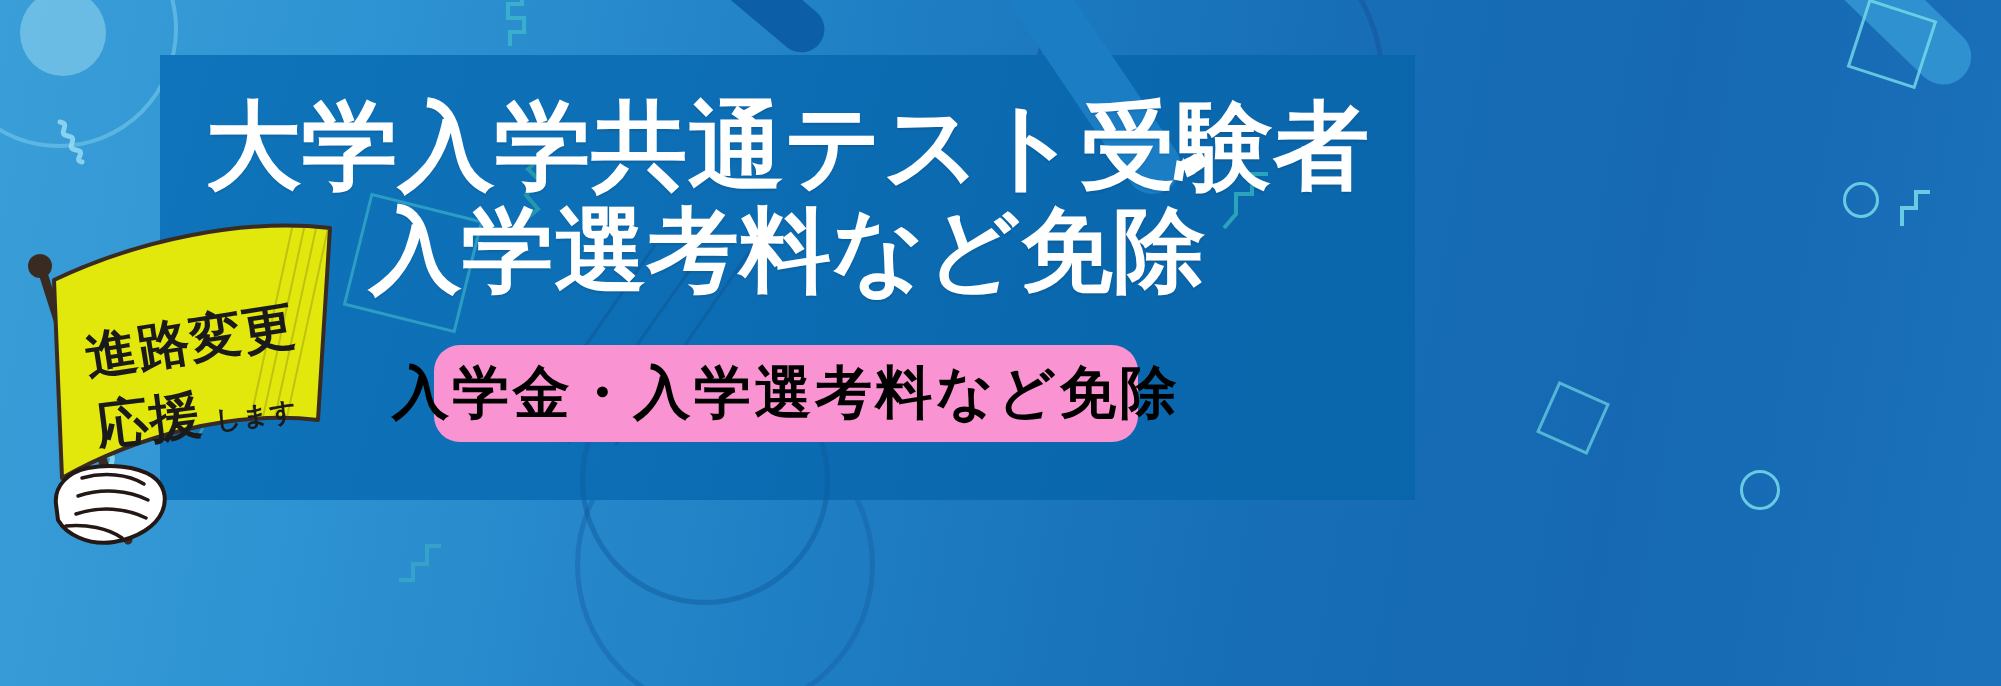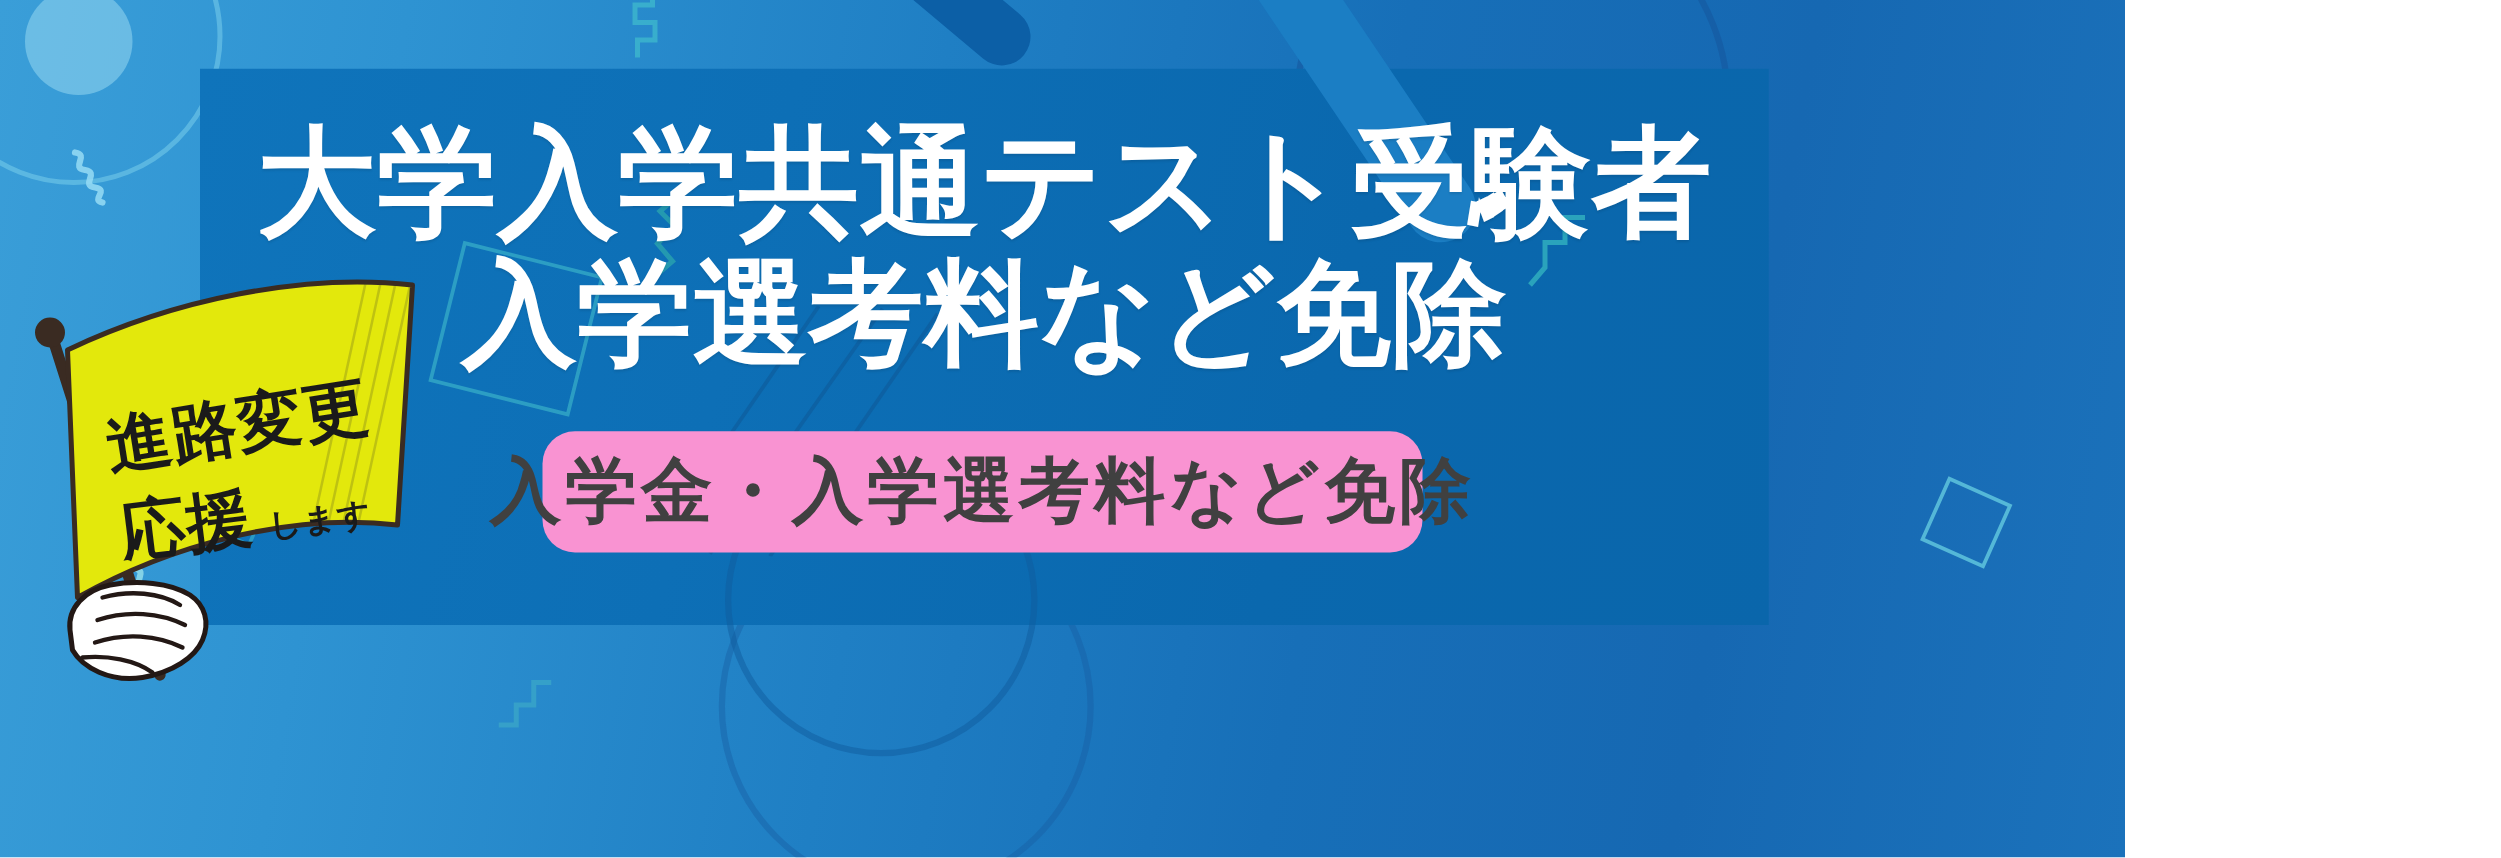--- a/index.html
+++ b/index.html
@@ -2,21 +2,21 @@
 <html><head>
 <meta charset="utf-8">
 <style>
   html, body {
     margin: 0;
     padding: 0;
     background: #ffffff;
   }
   #banner {
     position: relative;
-    width: 1700px;
+    width: 2001px;
     height: 686px;
     overflow: hidden;
     font-family: "DejaVu Sans", "Liberation Sans", sans-serif;
     background: linear-gradient(100deg, #3a9ed8 0%, #2e93d2 18%, #1f7fc4 42%, #176fb8 62%, #1668b2 80%, #1b72bb 100%);
   }
 
   
   .deco {
     position: absolute;
     pointer-events: none;
@@ -80,21 +80,21 @@
     width: 704px;
     height: 97px;
     background: #f993d2;
     border-radius: 26px;
     display: flex;
     align-items: center;
     justify-content: center;
     z-index: 7;
   }
   #badge-text {
-    color: #404040;
+    color: #000000;
     font-size: 57px;
     font-weight: 900;
     letter-spacing: 0.06em;
     white-space: nowrap;
   }
 
   
   #flag {
     position: absolute;
     left: 18px;

